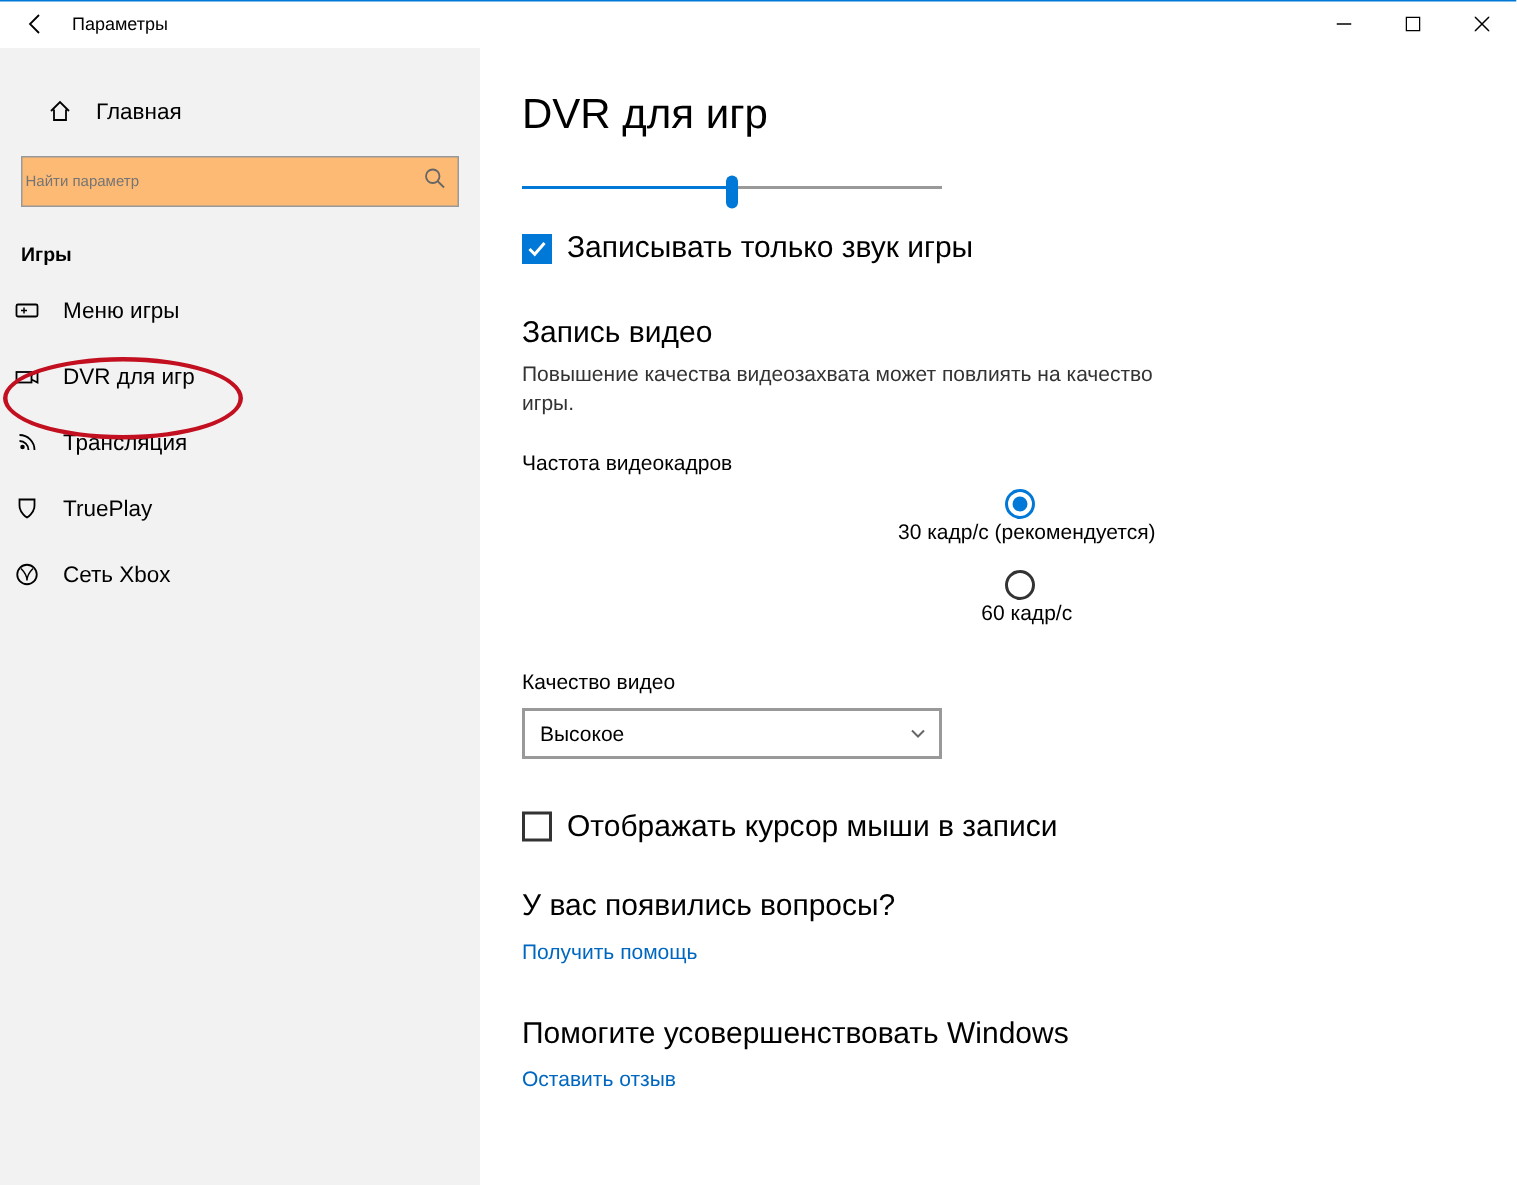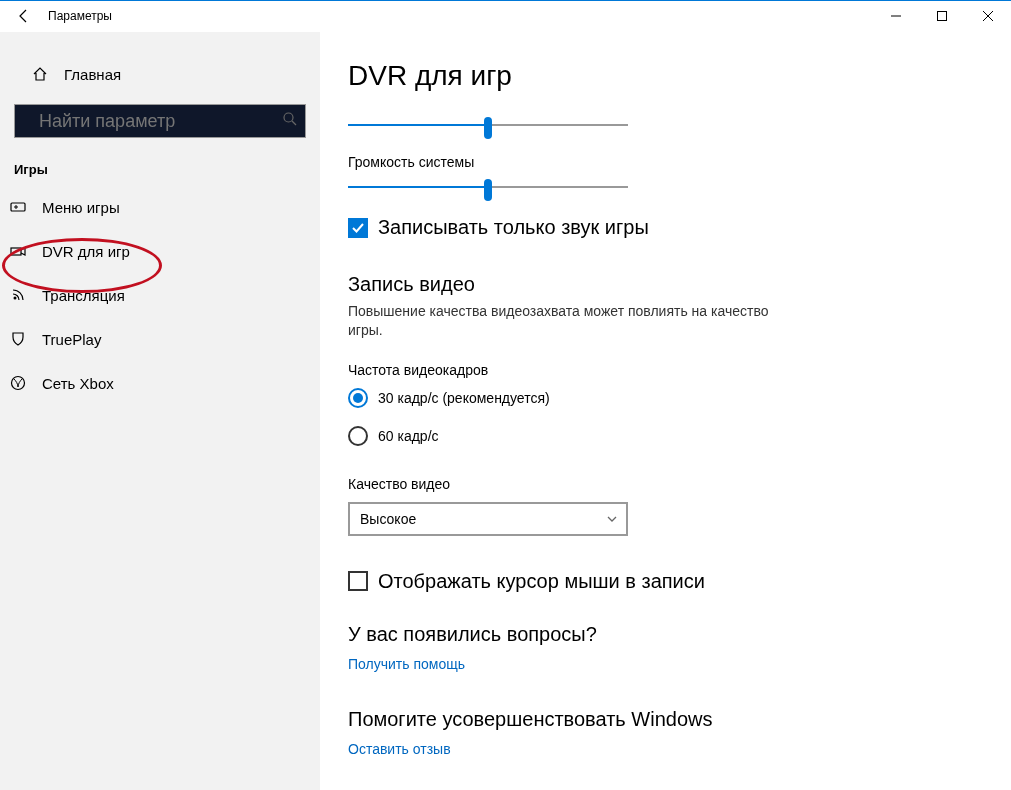--- a/index.html
+++ b/index.html
@@ -9,21 +9,21 @@
 .titlebar .back { width: 48px; height: 32px; display: flex; align-items: center; justify-content: center; cursor: pointer; }
 .titlebar .title { font-size: 12px; color: #000000; }
 .win-controls { position: absolute; right: 0; top: 0; display: flex; }
 .win-btn { width: 46px; height: 32px; display: flex; align-items: center; justify-content: center; cursor: pointer; }
 .container { display: flex; height: calc(790px - 32px); }
 .sidebar { width: 320px; background: #f2f2f2; padding-top: 22px; }
 .home-row { display: flex; align-items: center; height: 40px; padding-left: 30px; cursor: pointer; }
 .home-row .icon { width: 20px; display: flex; justify-content: center; }
 .home-row .lbl { margin-left: 14px; font-size: 15px; }
 .search-wrap { margin: 10px 14px 0 14px; position: relative; }
-.search-input { width: 100%; height: 34px; border: 1px solid #999; background: #0f172a; padding: 0 32px 0 24px; font-size: 18px; color: #666; }
+.search-input { width: 100%; height: 34px; border: 1px solid #999; background: #fdba74; padding: 0 32px 0 2px; font-size: 10px; color: #666; }
 .search-icon { position: absolute; right: 8px; top: 7px; }
 .cat-header { margin: 24px 0 8px 14px; font-size: 13px; font-weight: 600; }
 .nav-item { display: flex; align-items: center; height: 44px; padding-left: 8px; cursor: pointer; position: relative; }
 .nav-item .icon { width: 20px; display: flex; justify-content: center; }
 .nav-item .lbl { margin-left: 14px; font-size: 15px; }
 .circle-anno { position: absolute; left: 2px; top: 238px; width: 160px; height: 55px; border: 3px solid #c21020; border-radius: 50%; pointer-events: none; z-index: 10; }
 .main { flex: 1; padding: 28px 0 0 28px; overflow-y: auto; }
 .page-title { font-size: 28px; font-weight: 400; margin-bottom: 22px; }
 .slider-wrap { margin-bottom: 18px; }
 .slider-label { font-size: 14px; margin-bottom: 6px; }
@@ -31,21 +31,21 @@
 .slider-track { position: absolute; top: 10px; left: 0; right: 0; height: 2px; background: #999; }
 .slider-fill { position: absolute; top: 10px; left: 0; width: 50%; height: 2px; background: #0078D7; }
 .slider-thumb { position: absolute; top: 3px; left: calc(50% - 4px); width: 8px; height: 22px; background: #0078D7; border-radius: 4px; cursor: pointer; }
 .check-row { display: flex; align-items: center; margin: 18px 0 34px 0; }
 .checkbox { width: 20px; height: 20px; border: 2px solid #0078D7; background: #0078D7; display: flex; align-items: center; justify-content: center; cursor: pointer; }
 .checkbox.unchecked { background: transparent; border-color: #333; }
 .check-label { margin-left: 10px; font-size: 20px; }
 .section-h { font-size: 20px; font-weight: 400; margin-bottom: 6px; }
 .section-desc { font-size: 14px; color: #333; max-width: 440px; line-height: 1.35; margin-bottom: 22px; }
 .field-label { font-size: 14px; margin-bottom: 10px; }
-.radio-row { display: flex; align-items: center; margin-bottom: 18px; cursor: pointer; }
+.radio-row { display: flex; align-items: center; margin-bottom: 18px; cursor: pointer; flex-direction: column; }
 .radio { width: 20px; height: 20px; border: 2px solid #333; border-radius: 50%; display: flex; align-items: center; justify-content: center; }
 .radio.checked { border-color: #0078D7; }
 .radio.checked::after { content: ""; width: 10px; height: 10px; background: #0078D7; border-radius: 50%; }
 .radio-label { margin-left: 10px; font-size: 14px; }
 .select-box { width: 280px; height: 34px; border: 2px solid #999; display: flex; align-items: center; justify-content: space-between; padding: 0 8px 0 10px; cursor: pointer; margin-bottom: 34px; }
 .select-val { font-size: 14px; }
 .link { color: #0067c0; font-size: 14px; cursor: pointer; display: inline-block; margin-top: 4px; margin-bottom: 36px; }
 svg { display: block; }
 </style>
 </head>
@@ -154,28 +154,20 @@
     <h1 class="page-title">DVR для игр</h1>
 
     <div class="slider-wrap">
       <div class="slider">
         <div class="slider-track"></div>
           <div class="slider-fill"></div>
         <div class="slider-thumb"></div>
       </div>
     </div>
 
-    <div class="slider-wrap">
-      <div class="slider-label">Громкость системы</div>
-      <div class="slider">
-        <div class="slider-track"></div>
-          <div class="slider-fill"></div>
-        <div class="slider-thumb"></div>
-      </div>
-    </div>
 
     <div class="check-row">
       <div class="checkbox">
         <svg width="14" height="14" viewBox="0 0 14 14">
             <path d="M2 7 L5.5 10.5 L12 3" stroke="#fff" stroke-width="2" fill="none"></path>
           </svg>
       </div>
       <span class="check-label">Записывать только звук игры</span>
     </div>
 

